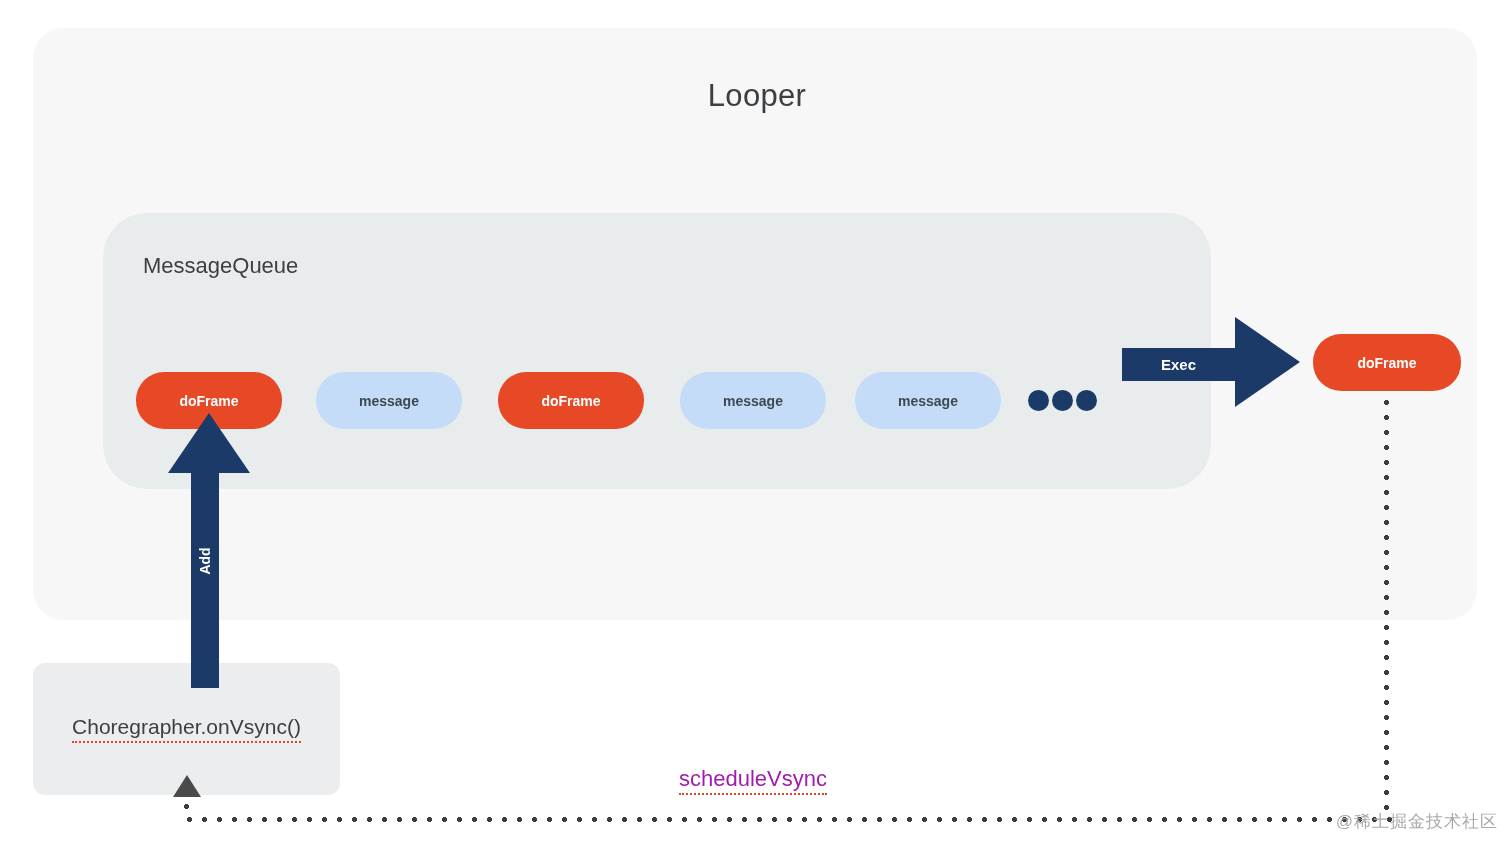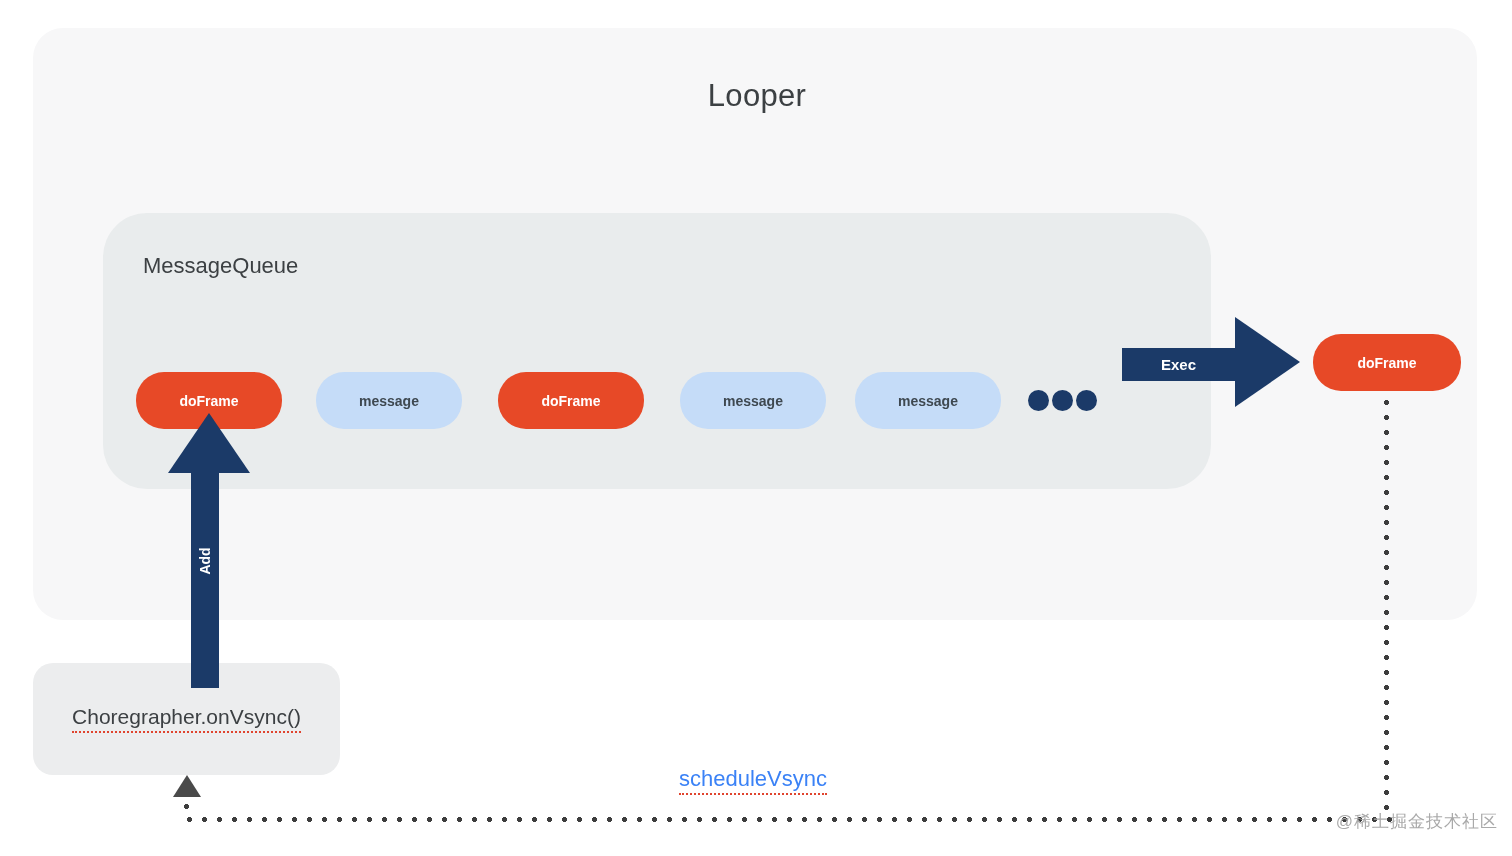--- a/index.html
+++ b/index.html
@@ -69,22 +69,22 @@
     position: absolute; left: 191px; top: 472px; width: 28px; height: 216px;
     background: #1B3A68; z-index: 6;
   }
   .add-label {
     position: absolute; left: 205px; top: 561px;
     transform: translate(-50%,-50%) rotate(-90deg);
     color: #ffffff; font-size: 14px; font-weight: 700; z-index: 7;
   }
   
   .chor-box {
-    position: absolute; left: 33px; top: 663px; width: 307px; height: 112px;
-    background: #ECEDEE; border-radius: 20px;
+    position: absolute; left: 33px; top: 663px; width: 307px; height: 132px;
+    background: #ECEDEE; border-radius: 12px;
     display: flex; align-items: center; justify-content: center; z-index: 5;
   }
   .chor-text { font-size: 21px; color: #3C4043; }
   .red-underline { border-bottom: 2px dotted #E0442E; padding-bottom: 2px; }
   
   .dots-h {
     position: absolute; left: 182px; top: 816px; width: 1210px; height: 7px;
     background-image: radial-gradient(circle, #3D3D3D 2.4px, transparent 2.7px);
     background-size: 15px 7px; background-repeat: repeat-x;
   }
@@ -96,21 +96,21 @@
   .dots-v.right { left: 1383px; top: 395px; height: 424px; }
   .dots-v.left  { left: 183px;  top: 799px; height: 20px; }
   .up-triangle {
     position: absolute; left: 173px; top: 775px; width: 0; height: 0;
     border-left: 14px solid transparent; border-right: 14px solid transparent;
     border-bottom: 22px solid #4A4A4A; z-index: 6;
   }
   
   .schedule-label {
     position: absolute; left: 453px; top: 766px; width: 600px;
-    text-align: center; font-size: 22px; color: #3b82f6;
+    text-align: center; font-size: 22px; color: #a21caf;
   }
   .watermark {
     position: absolute; right: 14px; top: 810px;
     font-size: 17px; color: #A9A9A9; letter-spacing: 1px; z-index: 8; text-align: right;
   }
 </style>
 </head>
 <body>
 
 <div id="stage">

